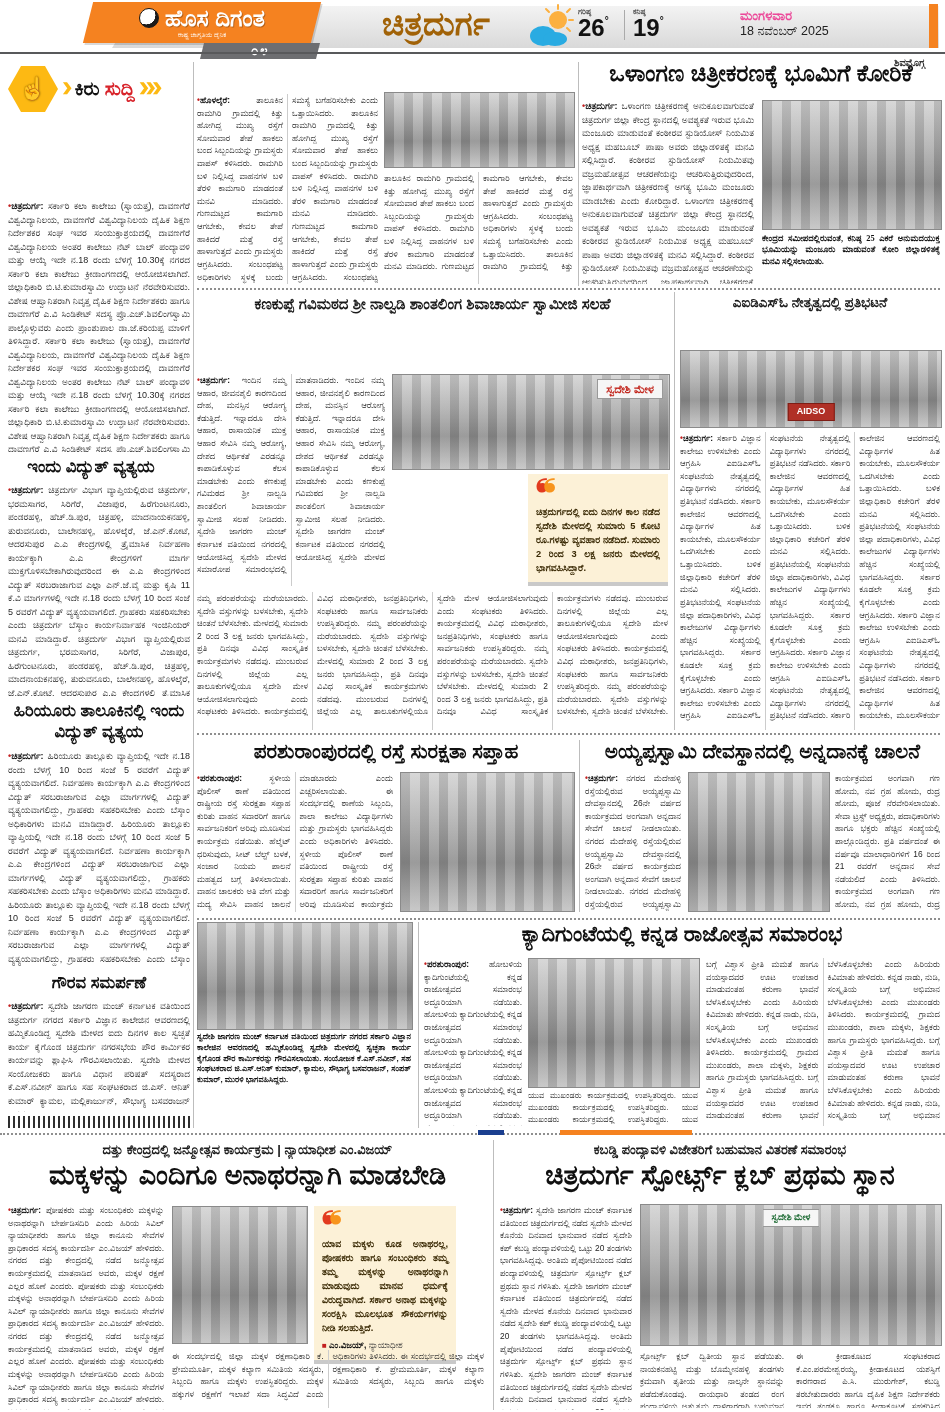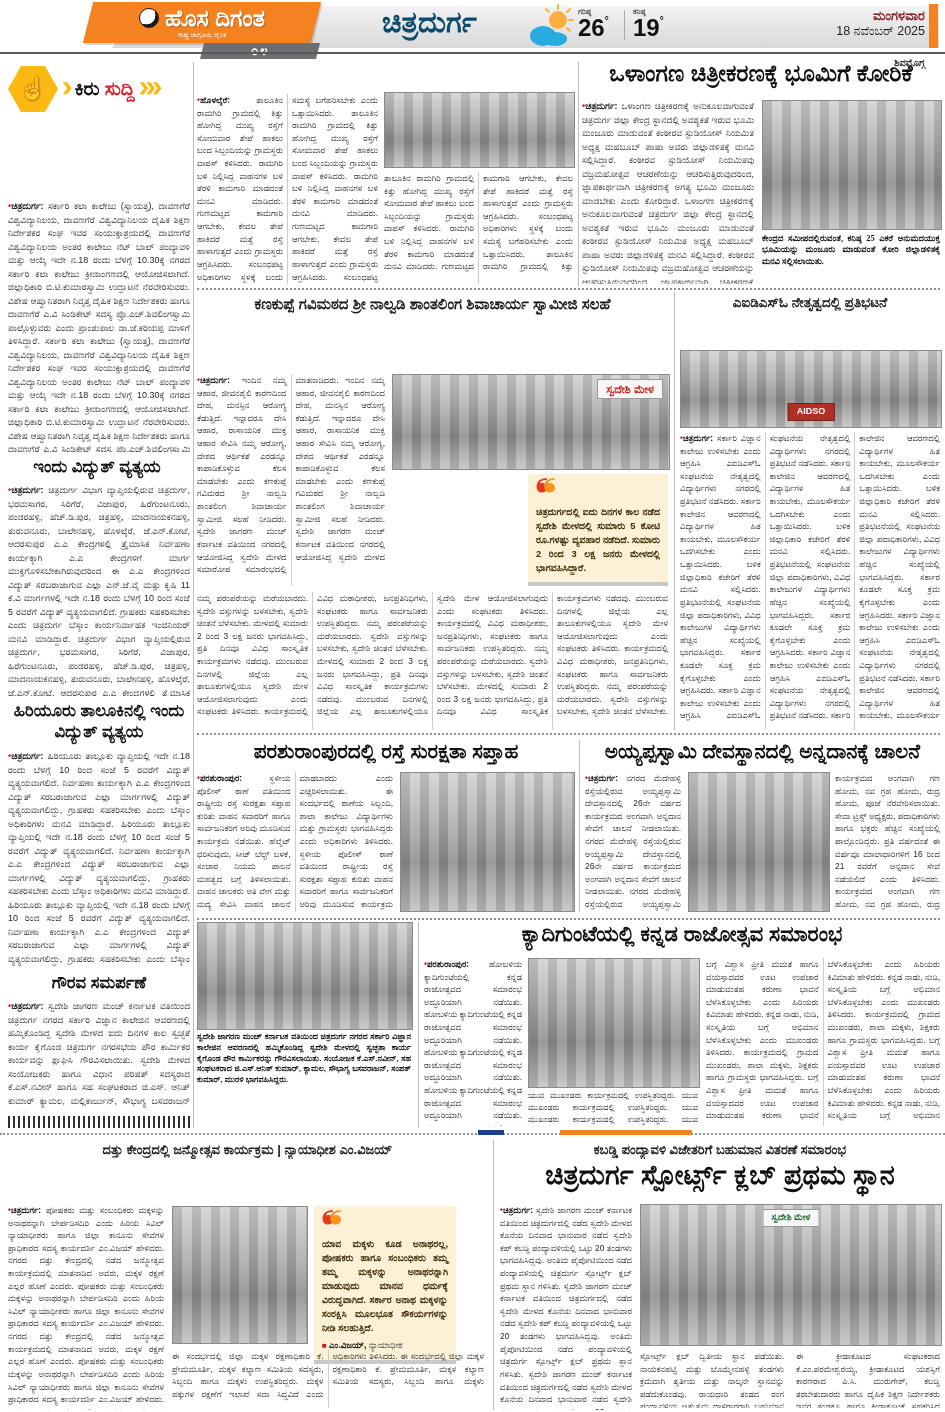--- a/index.html
+++ b/index.html
@@ -9,27 +9,27 @@
   
   .band{background:linear-gradient(180deg,#f3f3f3,#d9d9d9);clip-path:polygon(26px 0,100% 0,100% 100%,0 100%);}
   .logo-wrap{background:#f58220;transform:skewX(-14deg);box-shadow:2px 2px 0 rgba(0,0,0,.15);}
   .logo-inner{transform:skewX(14deg);height:100%;display:flex;align-items:center;justify-content:center;gap:6px;flex-direction:column;}
   .logo-line{display:flex;align-items:center;gap:6px;}
   .logo-emblem{width:18px;height:18px;border-radius:50%;background:radial-gradient(circle at 35% 35%,#ffffff 55%,#1a1a1a 56%);border:1.5px solid #1a1a1a;}
   .logo-title{color:#fff;font-weight:bold;font-size:23px;line-height:1;text-shadow:1px 1px 0 rgba(0,0,0,.25);white-space:nowrap;}
   .logo-tag{color:#fff;font-size:6.5px;line-height:1;margin-top:-4px;}
   .page-tab{background:#6d6e71;transform:skewX(-14deg);display:flex;align-items:center;justify-content:center;}
   .page-tab span{transform:skewX(14deg);color:#fff;font-weight:bold;font-size:13px;letter-spacing:2px;}
-  .edition{font-size:29px;font-weight:bold;color:#0c4a6e;white-space:nowrap;font-family:Liberation Serif, serif;}
+  .edition{font-size:33px;font-weight:bold;color:#a16207;white-space:nowrap;font-family:Liberation Serif, serif;}
   .wx-label{font-size:7.5px;font-weight:bold;color:#555;line-height:1;}
   .wx-temp{font-size:24px;font-weight:bold;color:#111;line-height:1;}
   .wx-deg{font-size:10px;vertical-align:top;}
   .wx-div{width:1px;height:30px;background:#aaa;}
-  .day{font-size:13px;font-weight:bold;color:#7f1d1d;text-align:right;line-height:1.2;}
-  .fulldate{font-size:12.5px;color:#222;text-align:right;line-height:1.2;}
+  .day{font-size:13px;font-weight:bold;color:#ec4899;line-height:1.2;}
+  .fulldate{font-size:12.5px;color:#222;text-align:left;line-height:1.2;}
   .city{font-size:10px;font-weight:bold;color:#333;text-align:right;}
   .orange-bar{background:#f58220;}
   .header-rule{background:#58595b;}
   
   .hl{font-weight:bold;color:#101010;text-align:center;line-height:1.18;overflow:hidden;white-space:nowrap;}
   .kicker{font-weight:bold;color:#1a1a1a;text-align:center;overflow:hidden;white-space:nowrap;}
   .body-text{font-size:9px;line-height:1.5;text-align:justify;color:#262626;}
   .small{font-size:8.4px;}
   .fillbox{overflow:hidden;}
   .cols2{column-count:2;column-gap:9px;column-rule:1px solid #ccc;}
@@ -131,21 +131,21 @@
     <span class="badge-chev">❯</span>
     <span class="badge-w1">ಕಿರು</span>
     <span class="badge-w2">ಸುದ್ದಿ</span>
     <span class="badge-chev">❯❯❯</span>
   </div>
 
   <p class="abs body-text fillbox" style="left:8px;top:200px;width:182px;height:252px;margin:0;">
     <span class="bullet">•</span><span class="dateline">ಚಿತ್ರದುರ್ಗ:</span> <span>ಸರ್ಕಾರಿ ಕಲಾ ಕಾಲೇಜು (ಸ್ವಾಯತ್ತ), ದಾವಣಗೆರೆ ವಿಶ್ವವಿದ್ಯಾನಿಲಯ, ದಾವಣಗೆರೆ ವಿಶ್ವವಿದ್ಯಾನಿಲಯ ದೈಹಿಕ ಶಿಕ್ಷಣ ನಿರ್ದೇಶಕರ ಸಂಘ ಇವರ ಸಂಯುಕ್ತಾಶ್ರಯದಲ್ಲಿ ದಾವಣಗೆರೆ ವಿಶ್ವವಿದ್ಯಾನಿಲಯ ಅಂತರ ಕಾಲೇಜು ನೆಟ್ ಬಾಲ್ ಪಂದ್ಯಾವಳಿ ಮತ್ತು ಆಯ್ಕೆ ಇದೇ ನ.18 ರಂದು ಬೆಳಗ್ಗೆ 10.30ಕ್ಕೆ ನಗರದ ಸರ್ಕಾರಿ ಕಲಾ ಕಾಲೇಜು ಕ್ರೀಡಾಂಗಣದಲ್ಲಿ ಆಯೋಜಿಸಲಾಗಿದೆ. ಜಿಲ್ಲಾಧಿಕಾರಿ ಬಿ.ಟಿ.ಕುಮಾರಸ್ವಾಮಿ ಉದ್ಘಾಟನೆ ನೆರವೇರಿಸುವರು. ವಿಶೇಷ ಆಹ್ವಾನಿತರಾಗಿ ನಿವೃತ್ತ ದೈಹಿಕ ಶಿಕ್ಷಣ ನಿರ್ದೇಶಕರು ಹಾಗೂ ದಾವಣಗೆರೆ ಎ.ವಿ ಸಿಂಡಿಕೇಟ್ ಸದಸ್ಯ ಪ್ರೊ.ಎಚ್.ಶಿವಲಿಂಗಸ್ವಾಮಿ ಪಾಲ್ಗೊಳ್ಳುವರು ಎಂದು ಪ್ರಾಂಶುಪಾಲ ಡಾ.ಜೆ.ಕರಿಯಪ್ಪ ಮಾಳಿಗೆ ತಿಳಿಸಿದ್ದಾರೆ. ಸರ್ಕಾರಿ ಕಲಾ ಕಾಲೇಜು (ಸ್ವಾಯತ್ತ), ದಾವಣಗೆರೆ ವಿಶ್ವವಿದ್ಯಾನಿಲಯ, ದಾವಣಗೆರೆ ವಿಶ್ವವಿದ್ಯಾನಿಲಯ ದೈಹಿಕ ಶಿಕ್ಷಣ ನಿರ್ದೇಶಕರ ಸಂಘ ಇವರ ಸಂಯುಕ್ತಾಶ್ರಯದಲ್ಲಿ ದಾವಣಗೆರೆ ವಿಶ್ವವಿದ್ಯಾನಿಲಯ ಅಂತರ ಕಾಲೇಜು ನೆಟ್ ಬಾಲ್ ಪಂದ್ಯಾವಳಿ ಮತ್ತು ಆಯ್ಕೆ ಇದೇ ನ.18 ರಂದು ಬೆಳಗ್ಗೆ 10.30ಕ್ಕೆ ನಗರದ ಸರ್ಕಾರಿ ಕಲಾ ಕಾಲೇಜು ಕ್ರೀಡಾಂಗಣದಲ್ಲಿ ಆಯೋಜಿಸಲಾಗಿದೆ. ಜಿಲ್ಲಾಧಿಕಾರಿ ಬಿ.ಟಿ.ಕುಮಾರಸ್ವಾಮಿ ಉದ್ಘಾಟನೆ ನೆರವೇರಿಸುವರು. ವಿಶೇಷ ಆಹ್ವಾನಿತರಾಗಿ ನಿವೃತ್ತ ದೈಹಿಕ ಶಿಕ್ಷಣ ನಿರ್ದೇಶಕರು ಹಾಗೂ ದಾವಣಗೆರೆ ಎ.ವಿ ಸಿಂಡಿಕೇಟ್ ಸದಸ್ಯ ಪ್ರೊ.ಎಚ್.ಶಿವಲಿಂಗಸ್ವಾಮಿ ಪಾಲ್ಗೊಳ್ಳುವರು ಎಂದು ಪ್ರಾಂಶುಪಾಲ ಡಾ.ಜೆ.ಕರಿಯಪ್ಪ ಮಾಳಿಗೆ ತಿಳಿಸಿದ್ದಾರೆ.</span>
   </p>
 
-  <div class="abs rail-hl" style="left:6px;top:456px;width:182px;height:24px;">ಇಂದು ವಿದ್ಯುತ್ ವ್ಯತ್ಯಯ</div>
+  <div class="abs rail-hl" style="left:0;top:456px;width:182px;height:24px;">ಇಂದು ವಿದ್ಯುತ್ ವ್ಯತ್ಯಯ</div>
   <p class="abs body-text fillbox" style="left:8px;top:484px;width:182px;height:212px;margin:0;">
     <span class="bullet">•</span><span class="dateline">ಚಿತ್ರದುರ್ಗ:</span> <span>ಚಿತ್ರದುರ್ಗ ವಿಭಾಗ ವ್ಯಾಪ್ತಿಯಲ್ಲಿರುವ ಚಿತ್ರದುರ್ಗ, ಭರಮಸಾಗರ, ಸಿರಿಗೆರೆ, ವಿಜಾಪುರ, ಹಿರೆಗುಂಟನೂರು, ಪಂಡರಹಳ್ಳಿ, ಹೆಚ್.ಡಿ.ಪುರ, ಚಿತ್ರಹಳ್ಳಿ, ಮಾದನಾಯಕನಹಳ್ಳಿ, ತುರುವನೂರು, ಬಾಲೇನಹಳ್ಳಿ, ಹೊಳಲ್ಕೆರೆ, ಜೆ.ಎನ್.ಕೋಟೆ, ಆದರಸುಪುರ ಎ.ಎ ಕೇಂದ್ರಗಳಲ್ಲಿ ತ್ರೈಮಾಸಿಕ ನಿರ್ವಹಣಾ ಕಾರ್ಯಕ್ಕಾಗಿ ಎ.ಎ ಕೇಂದ್ರಗಳಿಗೆ ಮಾರ್ಗ ಮುಕ್ತಗೊಳಿಸಬೇಕಾಗಿರುವುದರಿಂದ ಈ ಎ.ಎ ಕೇಂದ್ರಗಳಿಂದ ವಿದ್ಯುತ್ ಸರಬರಾಜಾಗುವ ಎಲ್ಲಾ ಎನ್.ಜೆ.ವೈ ಮತ್ತು ಕೃಷಿ 11 ಕೆ.ವಿ ಮಾರ್ಗಗಳಲ್ಲಿ ಇದೇ ನ.18 ರಂದು ಬೆಳಗ್ಗೆ 10 ರಿಂದ ಸಂಜೆ 5 ರವರೆಗೆ ವಿದ್ಯುತ್ ವ್ಯತ್ಯಯವಾಗಲಿದೆ. ಗ್ರಾಹಕರು ಸಹಕರಿಸಬೇಕು ಎಂದು ಚಿತ್ರದುರ್ಗ ಬೆಸ್ಕಾಂ ಕಾರ್ಯನಿರ್ವಾಹಕ ಇಂಜಿನಿಯರ್ ಮನವಿ ಮಾಡಿದ್ದಾರೆ. ಚಿತ್ರದುರ್ಗ ವಿಭಾಗ ವ್ಯಾಪ್ತಿಯಲ್ಲಿರುವ ಚಿತ್ರದುರ್ಗ, ಭರಮಸಾಗರ, ಸಿರಿಗೆರೆ, ವಿಜಾಪುರ, ಹಿರೆಗುಂಟನೂರು, ಪಂಡರಹಳ್ಳಿ, ಹೆಚ್.ಡಿ.ಪುರ, ಚಿತ್ರಹಳ್ಳಿ, ಮಾದನಾಯಕನಹಳ್ಳಿ, ತುರುವನೂರು, ಬಾಲೇನಹಳ್ಳಿ, ಹೊಳಲ್ಕೆರೆ, ಜೆ.ಎನ್.ಕೋಟೆ, ಆದರಸುಪುರ ಎ.ಎ ಕೇಂದ್ರಗಳಲ್ಲಿ ತ್ರೈಮಾಸಿಕ ನಿರ್ವಹಣಾ ಕಾರ್ಯಕ್ಕಾಗಿ ಎ.ಎ ಕೇಂದ್ರಗಳಿಗೆ ಮಾರ್ಗ ಮುಕ್ತಗೊಳಿಸಬೇಕಾಗಿರುವುದರಿಂದ ಈ ಎ.ಎ ಕೇಂದ್ರಗಳಿಂದ ವಿದ್ಯುತ್ ಸರಬರಾಜಾಗುವ ಎಲ್ಲಾ ಎನ್.ಜೆ.ವೈ ಮತ್ತು ಕೃಷಿ 11 ಕೆ.ವಿ ಮಾರ್ಗಗಳಲ್ಲಿ ಇದೇ ನ.18 ರಂದು ಬೆಳಗ್ಗೆ 10 ರಿಂದ ಸಂಜೆ 5 ರವರೆಗೆ ವಿದ್ಯುತ್ ವ್ಯತ್ಯಯವಾಗಲಿದೆ. ಗ್ರಾಹಕರು ಸಹಕರಿಸಬೇಕು ಎಂದು ಚಿತ್ರದುರ್ಗ ಬೆಸ್ಕಾಂ ಕಾರ್ಯನಿರ್ವಾಹಕ ಇಂಜಿನಿಯರ್ ಮನವಿ ಮಾಡಿದ್ದಾರೆ.</span>
   </p>
 
   <div class="abs rail-hl" style="left:8px;top:700px;width:182px;height:46px;">ಹಿರಿಯೂರು ತಾಲೂಕಿನಲ್ಲಿ ಇಂದು ವಿದ್ಯುತ್ ವ್ಯತ್ಯಯ</div>
   <p class="abs body-text fillbox" style="left:8px;top:750px;width:182px;height:218px;margin:0;">
     <span class="bullet">•</span><span class="dateline">ಚಿತ್ರದುರ್ಗ:</span> <span>ಹಿರಿಯೂರು ತಾಲ್ಲೂಕು ವ್ಯಾಪ್ತಿಯಲ್ಲಿ ಇದೇ ನ.18 ರಂದು ಬೆಳಗ್ಗೆ 10 ರಿಂದ ಸಂಜೆ 5 ರವರೆಗೆ ವಿದ್ಯುತ್ ವ್ಯತ್ಯಯವಾಗಲಿದೆ. ನಿರ್ವಹಣಾ ಕಾರ್ಯಕ್ಕಾಗಿ ಎ.ಎ ಕೇಂದ್ರಗಳಿಂದ ವಿದ್ಯುತ್ ಸರಬರಾಜಾಗುವ ಎಲ್ಲಾ ಮಾರ್ಗಗಳಲ್ಲಿ ವಿದ್ಯುತ್ ವ್ಯತ್ಯಯವಾಗಲಿದ್ದು, ಗ್ರಾಹಕರು ಸಹಕರಿಸಬೇಕು ಎಂದು ಬೆಸ್ಕಾಂ ಅಧಿಕಾರಿಗಳು ಮನವಿ ಮಾಡಿದ್ದಾರೆ. ಹಿರಿಯೂರು ತಾಲ್ಲೂಕು ವ್ಯಾಪ್ತಿಯಲ್ಲಿ ಇದೇ ನ.18 ರಂದು ಬೆಳಗ್ಗೆ 10 ರಿಂದ ಸಂಜೆ 5 ರವರೆಗೆ ವಿದ್ಯುತ್ ವ್ಯತ್ಯಯವಾಗಲಿದೆ. ನಿರ್ವಹಣಾ ಕಾರ್ಯಕ್ಕಾಗಿ ಎ.ಎ ಕೇಂದ್ರಗಳಿಂದ ವಿದ್ಯುತ್ ಸರಬರಾಜಾಗುವ ಎಲ್ಲಾ ಮಾರ್ಗಗಳಲ್ಲಿ ವಿದ್ಯುತ್ ವ್ಯತ್ಯಯವಾಗಲಿದ್ದು, ಗ್ರಾಹಕರು ಸಹಕರಿಸಬೇಕು ಎಂದು ಬೆಸ್ಕಾಂ ಅಧಿಕಾರಿಗಳು ಮನವಿ ಮಾಡಿದ್ದಾರೆ. ಹಿರಿಯೂರು ತಾಲ್ಲೂಕು ವ್ಯಾಪ್ತಿಯಲ್ಲಿ ಇದೇ ನ.18 ರಂದು ಬೆಳಗ್ಗೆ 10 ರಿಂದ ಸಂಜೆ 5 ರವರೆಗೆ ವಿದ್ಯುತ್ ವ್ಯತ್ಯಯವಾಗಲಿದೆ. ನಿರ್ವಹಣಾ ಕಾರ್ಯಕ್ಕಾಗಿ ಎ.ಎ ಕೇಂದ್ರಗಳಿಂದ ವಿದ್ಯುತ್ ಸರಬರಾಜಾಗುವ ಎಲ್ಲಾ ಮಾರ್ಗಗಳಲ್ಲಿ ವಿದ್ಯುತ್ ವ್ಯತ್ಯಯವಾಗಲಿದ್ದು, ಗ್ರಾಹಕರು ಸಹಕರಿಸಬೇಕು ಎಂದು ಬೆಸ್ಕಾಂ ಅಧಿಕಾರಿಗಳು ಮನವಿ ಮಾಡಿದ್ದಾರೆ.</span>
   </p>
 
   <div class="abs rail-hl" style="left:8px;top:972px;width:182px;height:24px;">ಗೌರವ ಸಮರ್ಪಣೆ</div>
@@ -240,20 +240,21 @@
   </div>
   <div class="abs body-text small cols2 fillbox" style="left:706px;top:958px;width:234px;height:168px;">
     <span>ಬಗ್ಗೆ ವಿಶ್ವಾಸ ಪ್ರೀತಿ ಮಮತೆ ಹಾಗೂ ವಯಸ್ಸಾದವರ ಊಟ ಉಪಚಾರ ಮಾಡುವಂತಹ ಕರುಣಾ ಭಾವನೆ ಬೆಳೆಸಿಕೊಳ್ಳಬೇಕು ಎಂದು ಹಿರಿಯರು ಕಿವಿಮಾತು ಹೇಳಿದರು. ಕನ್ನಡ ನಾಡು, ನುಡಿ, ಸಂಸ್ಕೃತಿಯ ಬಗ್ಗೆ ಅಭಿಮಾನ ಬೆಳೆಸಿಕೊಳ್ಳಬೇಕು ಎಂದು ಮುಖಂಡರು ತಿಳಿಸಿದರು. ಕಾರ್ಯಕ್ರಮದಲ್ಲಿ ಗ್ರಾಮದ ಮುಖಂಡರು, ಶಾಲಾ ಮಕ್ಕಳು, ಶಿಕ್ಷಕರು ಹಾಗೂ ಗ್ರಾಮಸ್ಥರು ಭಾಗವಹಿಸಿದ್ದರು. ಬಗ್ಗೆ ವಿಶ್ವಾಸ ಪ್ರೀತಿ ಮಮತೆ ಹಾಗೂ ವಯಸ್ಸಾದವರ ಊಟ ಉಪಚಾರ ಮಾಡುವಂತಹ ಕರುಣಾ ಭಾವನೆ ಬೆಳೆಸಿಕೊಳ್ಳಬೇಕು ಎಂದು ಹಿರಿಯರು ಕಿವಿಮಾತು ಹೇಳಿದರು. ಕನ್ನಡ ನಾಡು, ನುಡಿ, ಸಂಸ್ಕೃತಿಯ ಬಗ್ಗೆ ಅಭಿಮಾನ ಬೆಳೆಸಿಕೊಳ್ಳಬೇಕು ಎಂದು ಮುಖಂಡರು ತಿಳಿಸಿದರು. ಕಾರ್ಯಕ್ರಮದಲ್ಲಿ ಗ್ರಾಮದ ಮುಖಂಡರು, ಶಾಲಾ ಮಕ್ಕಳು, ಶಿಕ್ಷಕರು ಹಾಗೂ ಗ್ರಾಮಸ್ಥರು ಭಾಗವಹಿಸಿದ್ದರು. ಬಗ್ಗೆ ವಿಶ್ವಾಸ ಪ್ರೀತಿ ಮಮತೆ ಹಾಗೂ ವಯಸ್ಸಾದವರ ಊಟ ಉಪಚಾರ ಮಾಡುವಂತಹ ಕರುಣಾ ಭಾವನೆ ಬೆಳೆಸಿಕೊಳ್ಳಬೇಕು ಎಂದು ಹಿರಿಯರು ಕಿವಿಮಾತು ಹೇಳಿದರು. ಕನ್ನಡ ನಾಡು, ನುಡಿ, ಸಂಸ್ಕೃತಿಯ ಬಗ್ಗೆ ಅಭಿಮಾನ ಬೆಳೆಸಿಕೊಳ್ಳಬೇಕು ಎಂದು ಮುಖಂಡರು ತಿಳಿಸಿದರು. ಕಾರ್ಯಕ್ರಮದಲ್ಲಿ ಗ್ರಾಮದ ಮುಖಂಡರು, ಶಾಲಾ ಮಕ್ಕಳು, ಶಿಕ್ಷಕರು ಹಾಗೂ ಗ್ರಾಮಸ್ಥರು ಭಾಗವಹಿಸಿದ್ದರು.</span>
   </div>
 
   <div class="abs dotline" style="left:0;top:1133px;width:945px;"></div>
   <div class="abs accent-blue" style="left:478px;top:1130px;width:26px;height:5px;"></div>
   <div class="abs accent-orange" style="left:560px;top:1130px;width:132px;height:5px;"></div>
 
   <div class="abs kicker" style="left:8px;top:1142px;width:479px;height:17px;font-size:13px;">ದತ್ತು ಕೇಂದ್ರದಲ್ಲಿ ಜನ್ಮೋತ್ಸವ ಕಾರ್ಯಕ್ರಮ | ನ್ಯಾಯಾಧೀಶ ಎಂ.ವಿಜಯ್</div>
+  <div class="abs hl" style="left:8px;top:1160px;width:479px;height:38px;font-size:27px;">ಮಕ್ಕಳನ್ನು ಎಂದಿಗೂ ಅನಾಥರನ್ನಾಗಿ ಮಾಡಬೇಡಿ</div>
   <p class="abs body-text small fillbox" style="left:8px;top:1204px;width:156px;height:206px;margin:0;">
     <span class="bullet">•</span><span class="dateline">ಚಿತ್ರದುರ್ಗ:</span> <span>ಪೋಷಕರು ಮತ್ತು ಸಂಬಂಧಿಕರು ಮಕ್ಕಳನ್ನು ಅನಾಥರನ್ನಾಗಿ ಬೇರ್ಪಡಿಸದಿರಿ ಎಂದು ಹಿರಿಯ ಸಿವಿಲ್ ನ್ಯಾಯಾಧೀಶರು ಹಾಗೂ ಜಿಲ್ಲಾ ಕಾನೂನು ಸೇವೆಗಳ ಪ್ರಾಧಿಕಾರದ ಸದಸ್ಯ ಕಾರ್ಯದರ್ಶಿ ಎಂ.ವಿಜಯ್ ಹೇಳಿದರು. ನಗರದ ದತ್ತು ಕೇಂದ್ರದಲ್ಲಿ ನಡೆದ ಜನ್ಮೋತ್ಸವ ಕಾರ್ಯಕ್ರಮದಲ್ಲಿ ಮಾತನಾಡಿದ ಅವರು, ಮಕ್ಕಳ ರಕ್ಷಣೆ ಎಲ್ಲರ ಹೊಣೆ ಎಂದರು. ಪೋಷಕರು ಮತ್ತು ಸಂಬಂಧಿಕರು ಮಕ್ಕಳನ್ನು ಅನಾಥರನ್ನಾಗಿ ಬೇರ್ಪಡಿಸದಿರಿ ಎಂದು ಹಿರಿಯ ಸಿವಿಲ್ ನ್ಯಾಯಾಧೀಶರು ಹಾಗೂ ಜಿಲ್ಲಾ ಕಾನೂನು ಸೇವೆಗಳ ಪ್ರಾಧಿಕಾರದ ಸದಸ್ಯ ಕಾರ್ಯದರ್ಶಿ ಎಂ.ವಿಜಯ್ ಹೇಳಿದರು. ನಗರದ ದತ್ತು ಕೇಂದ್ರದಲ್ಲಿ ನಡೆದ ಜನ್ಮೋತ್ಸವ ಕಾರ್ಯಕ್ರಮದಲ್ಲಿ ಮಾತನಾಡಿದ ಅವರು, ಮಕ್ಕಳ ರಕ್ಷಣೆ ಎಲ್ಲರ ಹೊಣೆ ಎಂದರು. ಪೋಷಕರು ಮತ್ತು ಸಂಬಂಧಿಕರು ಮಕ್ಕಳನ್ನು ಅನಾಥರನ್ನಾಗಿ ಬೇರ್ಪಡಿಸದಿರಿ ಎಂದು ಹಿರಿಯ ಸಿವಿಲ್ ನ್ಯಾಯಾಧೀಶರು ಹಾಗೂ ಜಿಲ್ಲಾ ಕಾನೂನು ಸೇವೆಗಳ ಪ್ರಾಧಿಕಾರದ ಸದಸ್ಯ ಕಾರ್ಯದರ್ಶಿ ಎಂ.ವಿಜಯ್ ಹೇಳಿದರು. ನಗರದ ದತ್ತು ಕೇಂದ್ರದಲ್ಲಿ ನಡೆದ ಜನ್ಮೋತ್ಸವ ಕಾರ್ಯಕ್ರಮದಲ್ಲಿ ಮಾತನಾಡಿದ ಅವರು, ಮಕ್ಕಳ ರಕ್ಷಣೆ ಎಲ್ಲರ ಹೊಣೆ ಎಂದರು.</span>
   </p>
   <div class="abs photo" style="left:172px;top:1206px;width:134px;height:136px;"></div>
   <div class="abs quote-box" style="left:314px;top:1206px;width:142px;height:158px;">
     <span class="qmark"><span class="q1">❛</span><span class="q2">❛</span></span>
     <p class="qtext">ಯಾವ ಮಕ್ಕಳು ಕೂಡ ಅನಾಥರಲ್ಲ, ಪೋಷಕರು ಹಾಗೂ ಸಂಬಂಧಿಕರು ತಮ್ಮ ತಮ್ಮ ಮಕ್ಕಳನ್ನು ಅನಾಥರನ್ನಾಗಿ ಮಾಡುವುದು ಮಾನವ ಧರ್ಮಕ್ಕೆ ವಿರುದ್ಧವಾಗಿದೆ. ಸರ್ಕಾರ ಅನಾಥ ಮಕ್ಕಳನ್ನು ಸಂರಕ್ಷಿಸಿ ಮೂಲಭೂತ ಸೌಕರ್ಯಗಳನ್ನು ನೀಡಿ ಸಲಹುತ್ತಿದೆ.</p>
     <p class="qattr"><span class="qsq">■ </span><span class="qname">ಎಂ.ವಿಜಯ್, </span><span>ನ್ಯಾಯಾಧೀಶ</span></p>
   </div>
   <div class="abs body-text small cols2 fillbox" style="left:172px;top:1350px;width:312px;height:58px;">

